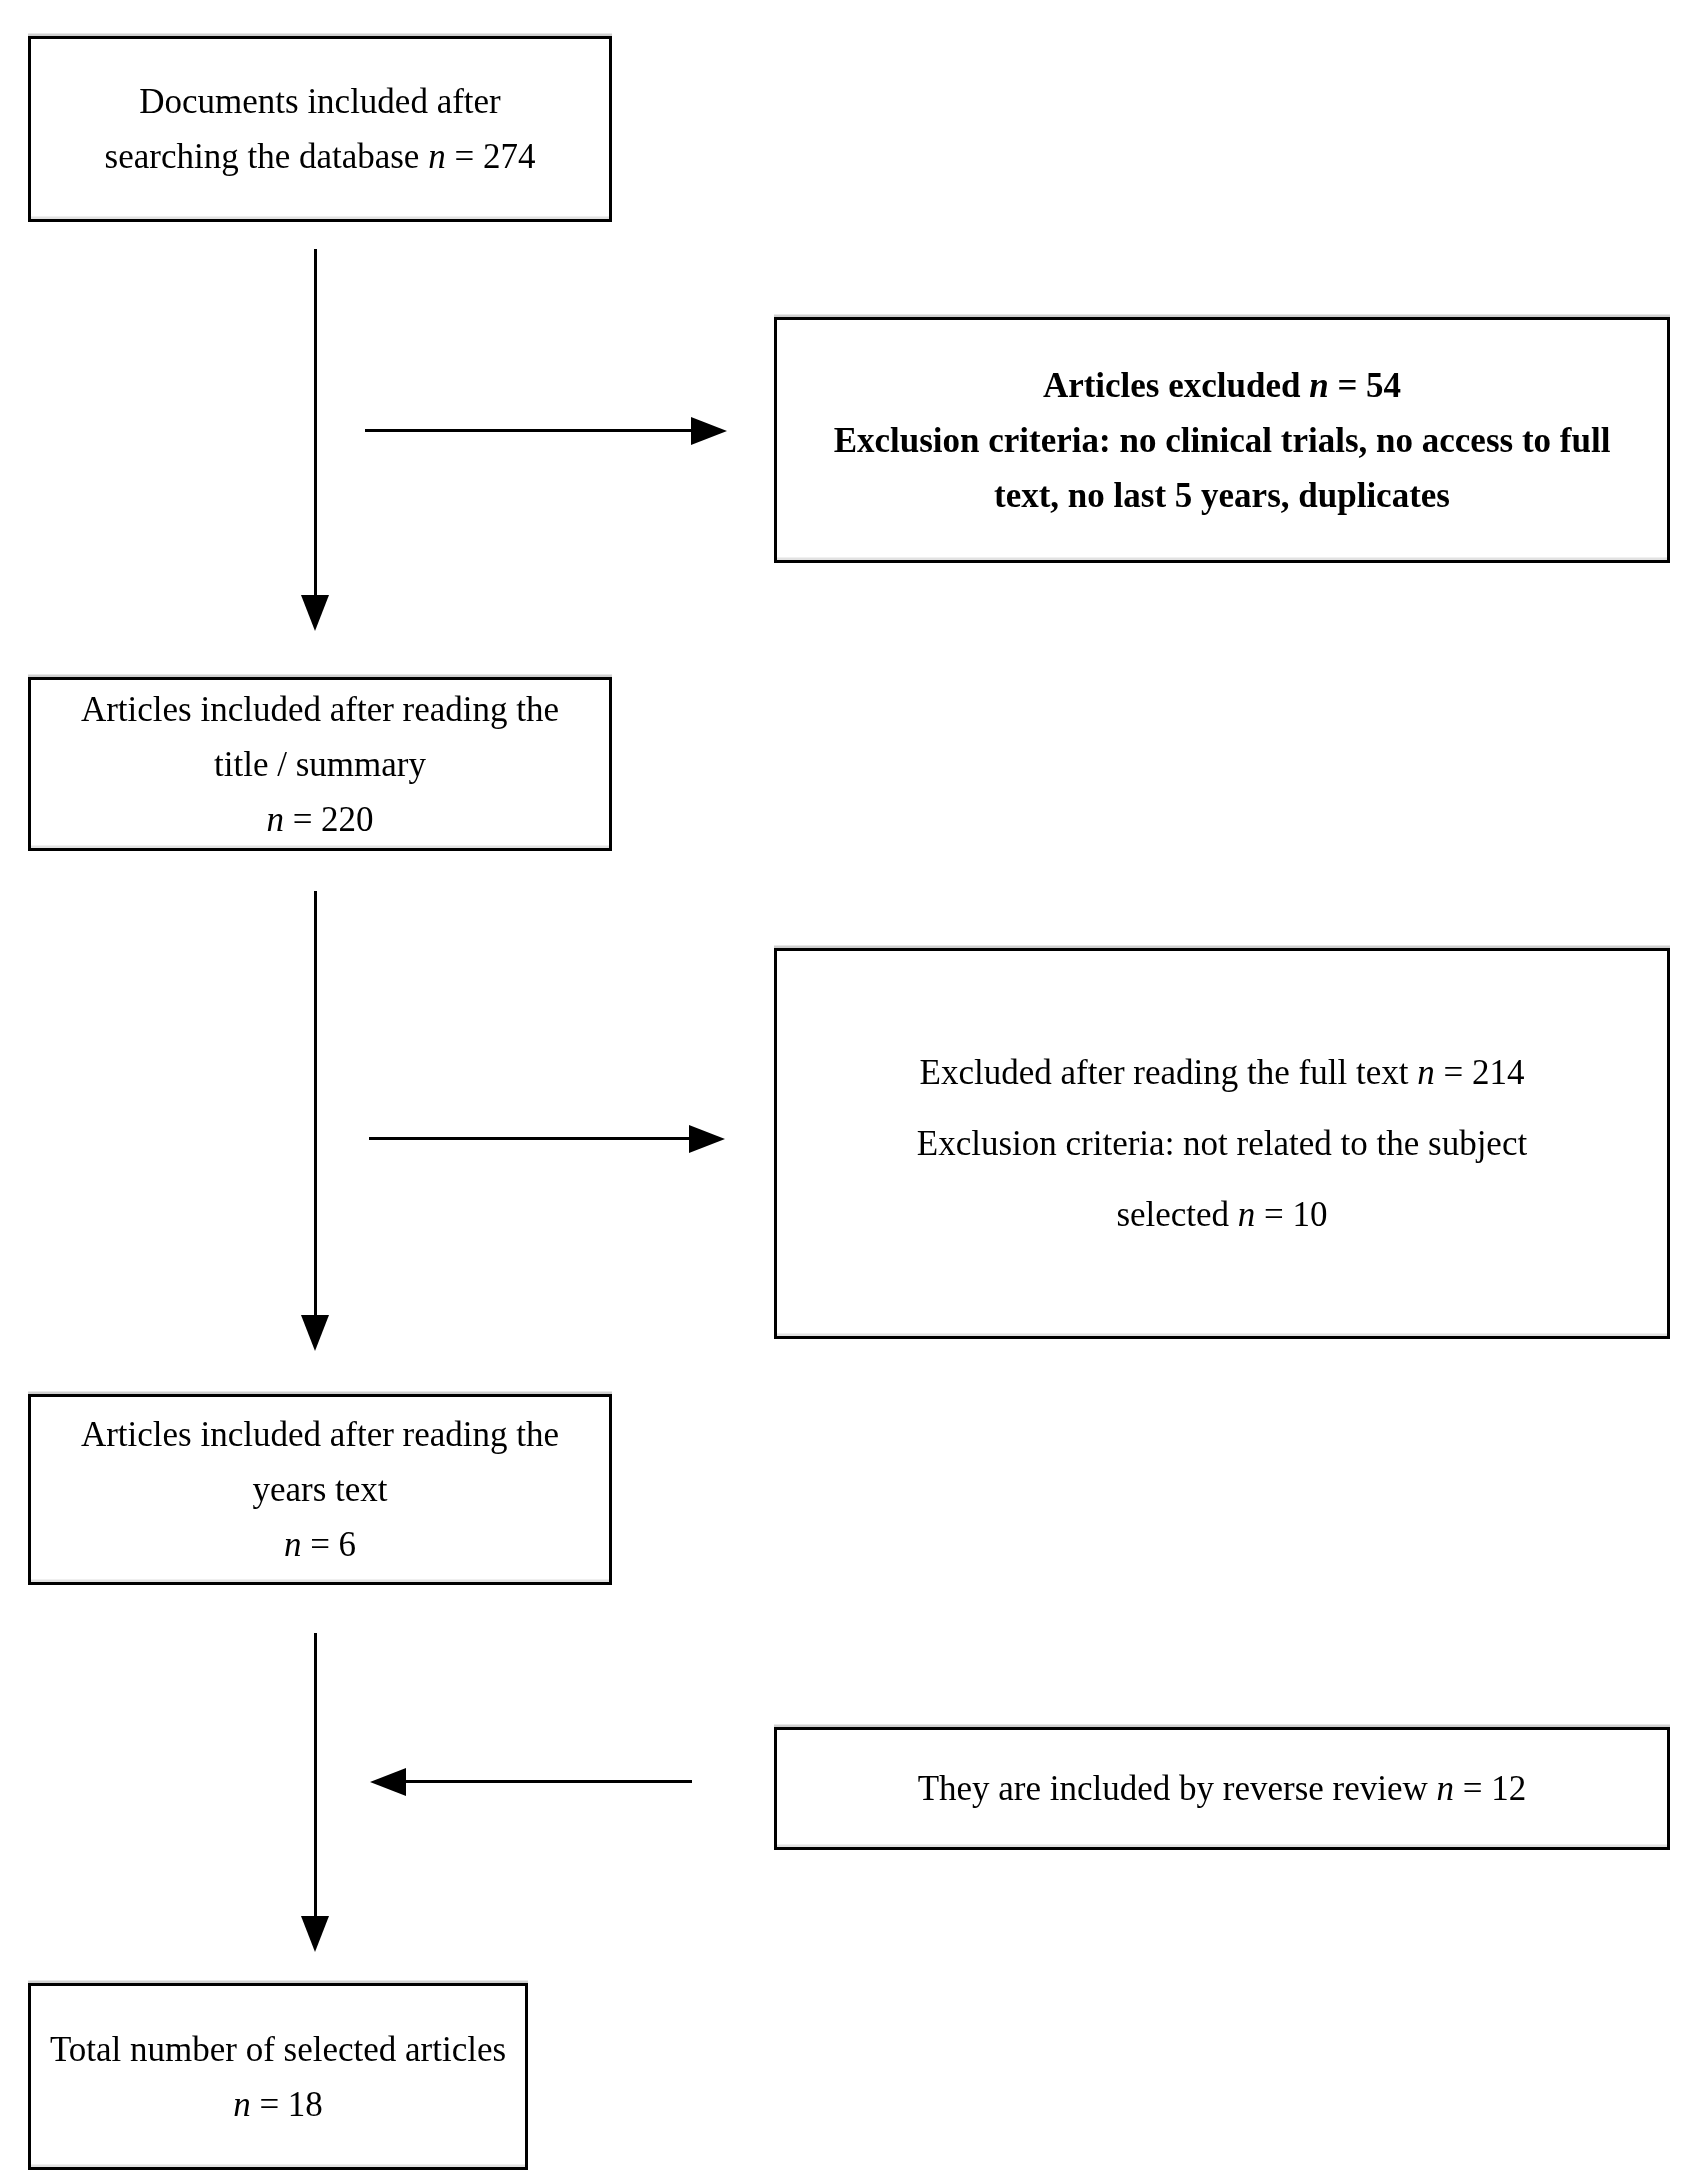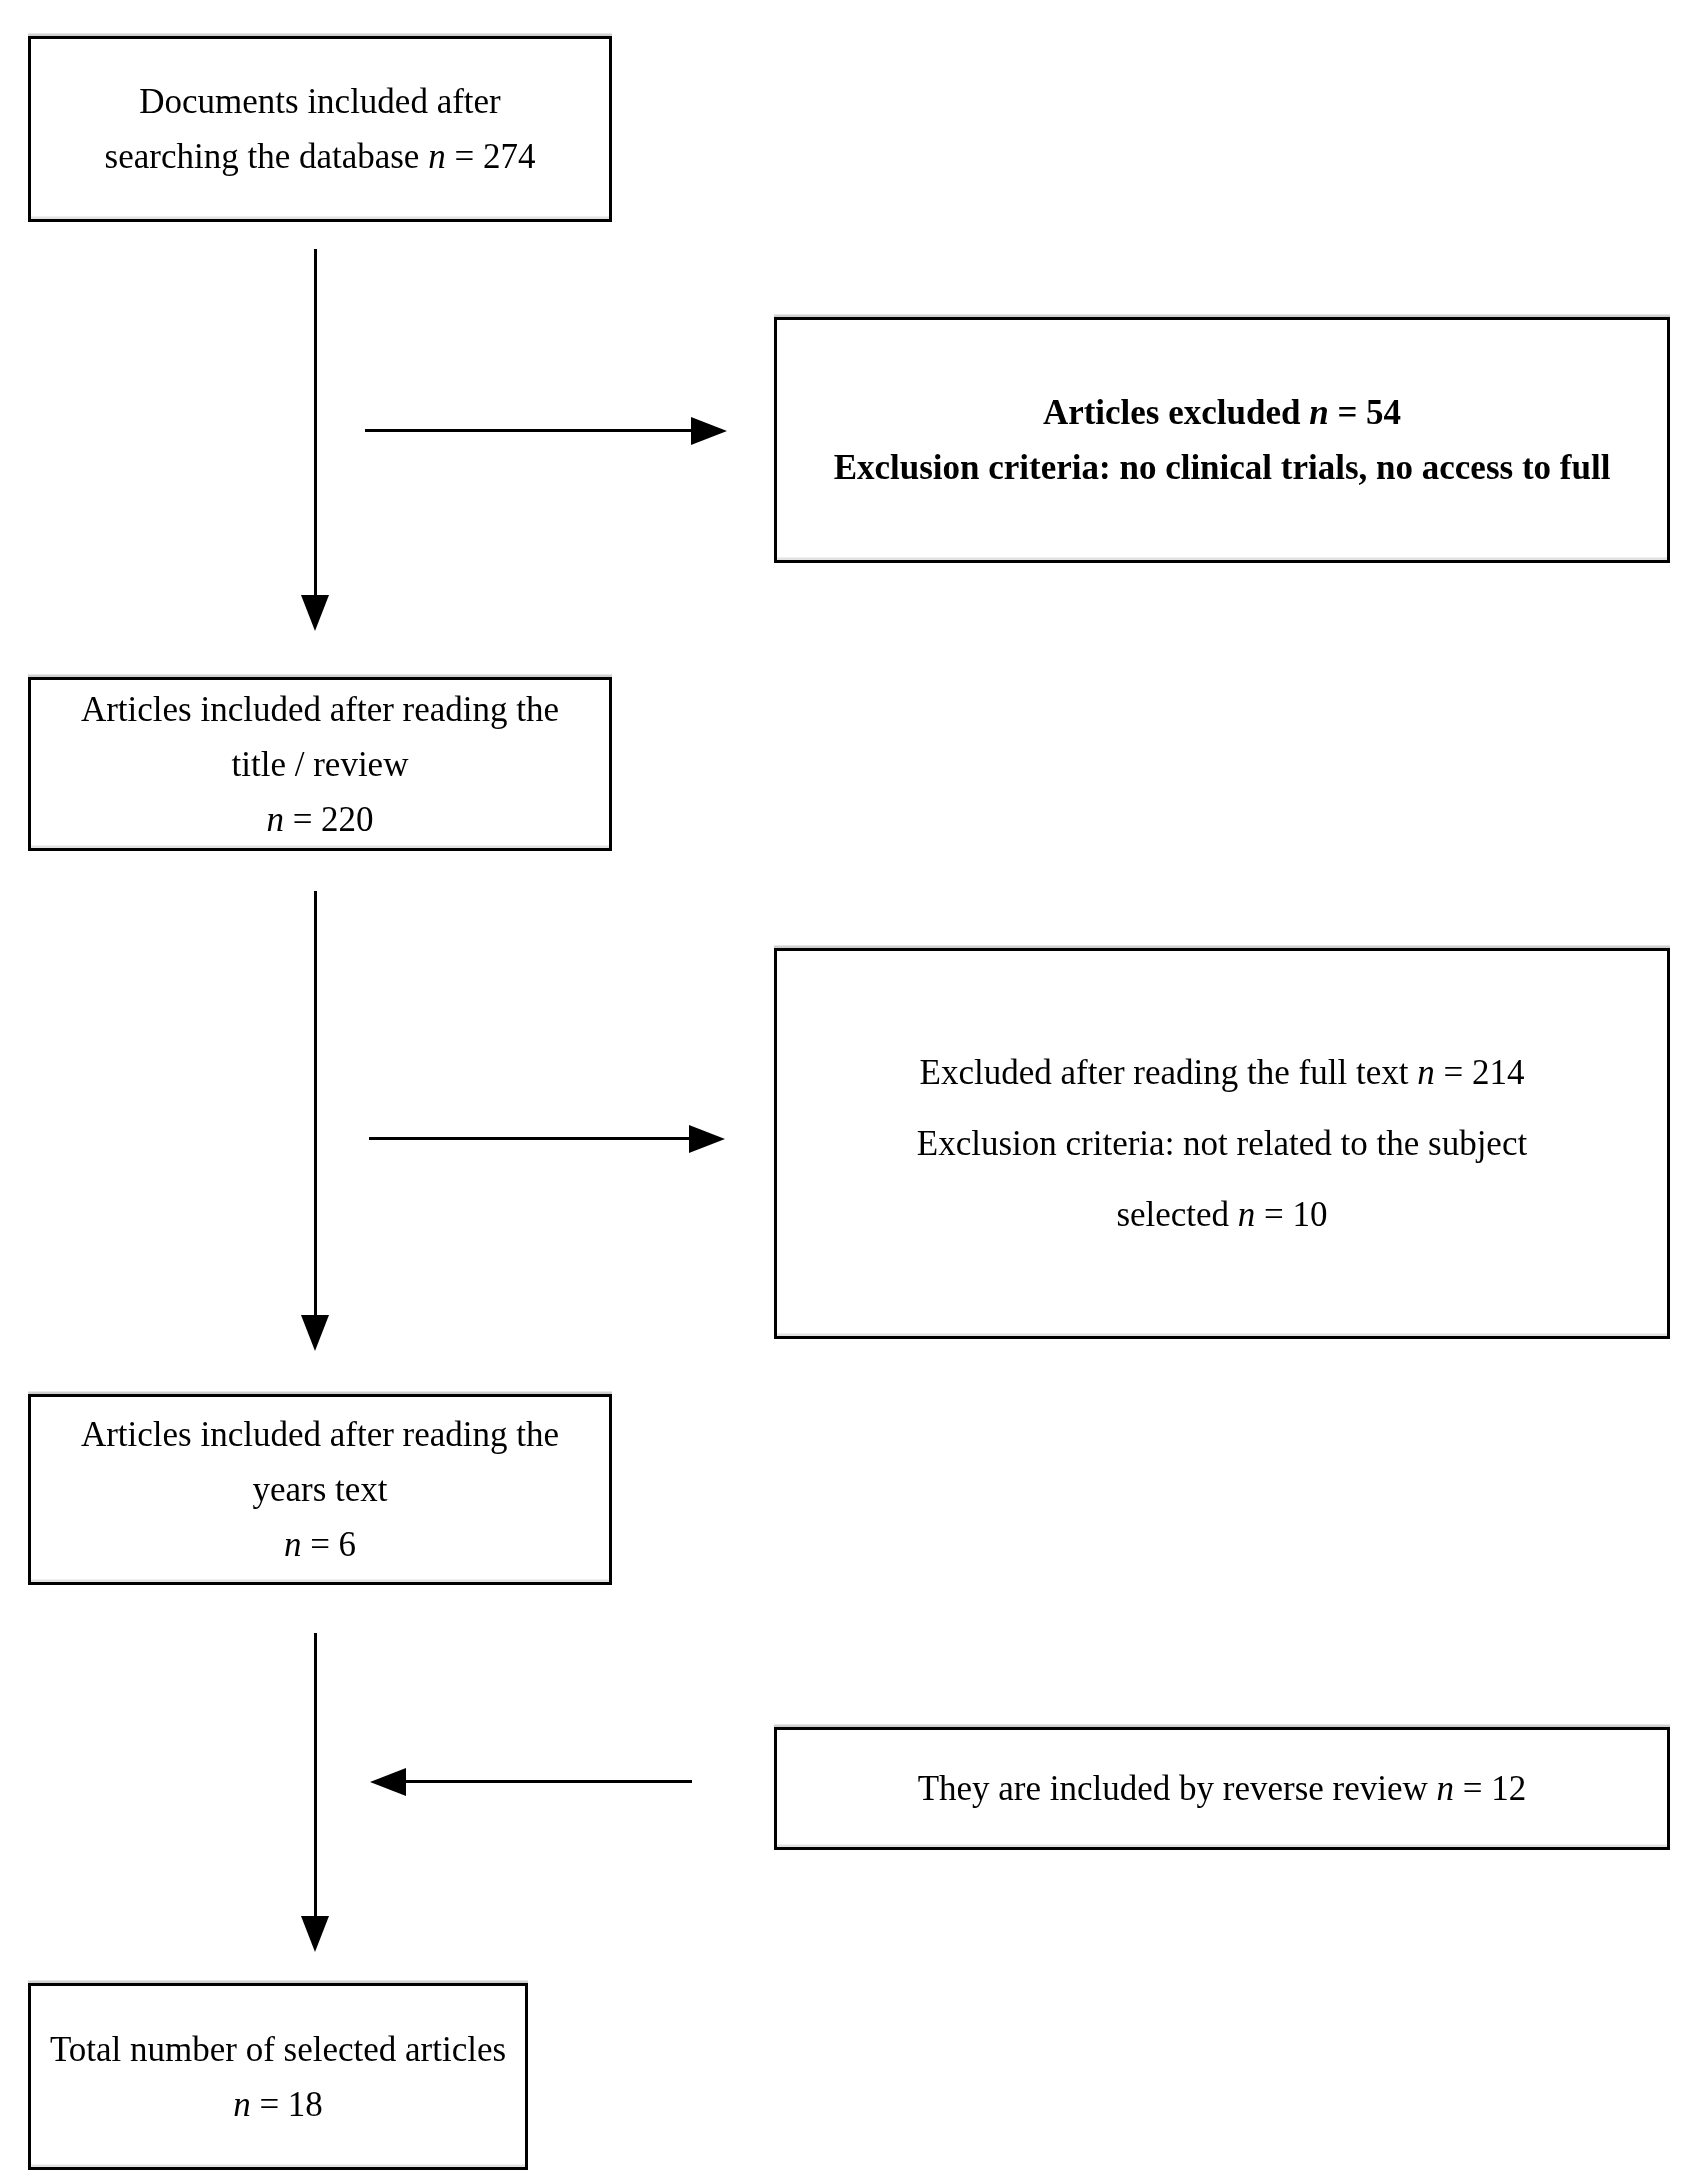--- a/index.html
+++ b/index.html
@@ -85,28 +85,31 @@
   <div class="hshaft" style="left:365px; top:429px; width:327px;"></div>
   <div class="head-right" style="left:691px; top:417px;"></div>
 
   <div class="box" id="e1">
     <div class="line">
       <span>Articles excluded </span><span class="it">n</span><span> = 54</span>
     </div>
     <div class="line">
       <span>Exclusion criteria: no clinical trials, no access to full</span>
     </div>
+    <div class="line">
+      <span>text, no last 5 years, duplicates</span>
+    </div>
   </div>
 
   <div class="box" id="b2">
     <div class="line">
       <span>Articles included after reading the</span>
     </div>
     <div class="line">
-      <span>title / review</span>
+      <span>title / summary</span>
     </div>
     <div class="line">
       <span class="it">n</span><span> = 220</span>
     </div>
   </div>
 
   <div class="vshaft" style="left:314px; top:891px; height:425px;"></div>
   <div class="head-down" style="left:301px; top:1315px;"></div>
 
   <div class="hshaft" style="left:369px; top:1137px; width:322px;"></div>

